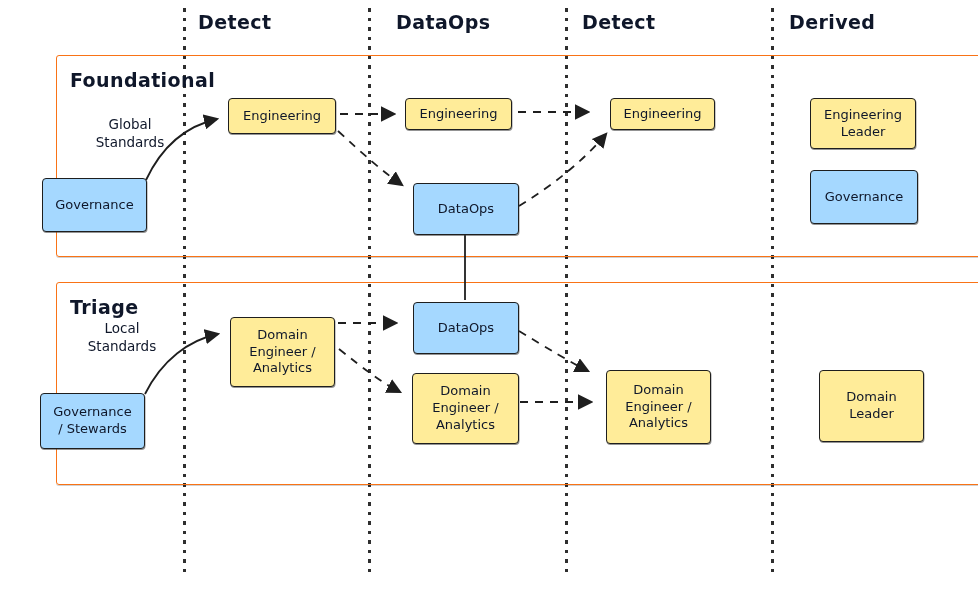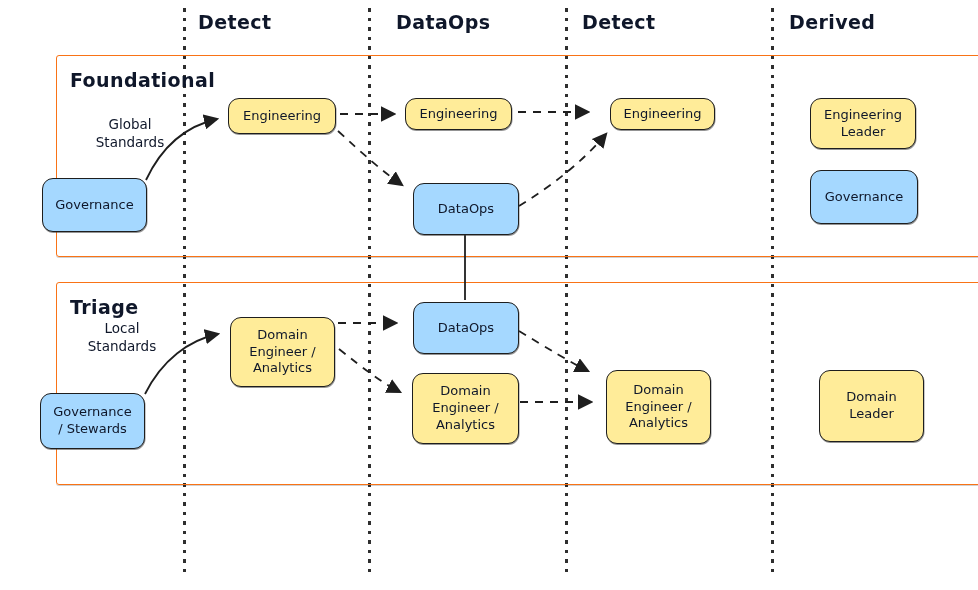--- a/index.html
+++ b/index.html
@@ -21,21 +21,21 @@
     border:1px solid #f97316; border-radius:3px; background:transparent;
     box-shadow:0 1px 0 rgba(0,0,0,0.18);
     margin-left:46px;
   }
   .lane-title {
     position:absolute; left:13px; top:13px; font-size:19px; font-weight:bold;
     letter-spacing:0.4px; white-space:nowrap;
   }
   .node {
     position:absolute; z-index:3;
-    border:1.7px solid #1e1e1e; border-radius:11px;
+    border:1.7px solid #1e1e1e; border-radius:4px;
     display:flex; align-items:center; justify-content:center;
     text-align:center; font-size:13px; line-height:1.3;
     white-space:pre-line;
     box-shadow:0.5px 1px 0 rgba(60,60,60,0.55);
   }
   .node.blue   { background:#a5d8ff; }
   .node.yellow { background:#ffec99; }
   .edge-label {
     position:absolute; z-index:3; font-size:13.5px; font-weight:normal;
     line-height:1.3; text-align:center; white-space:pre-line;

